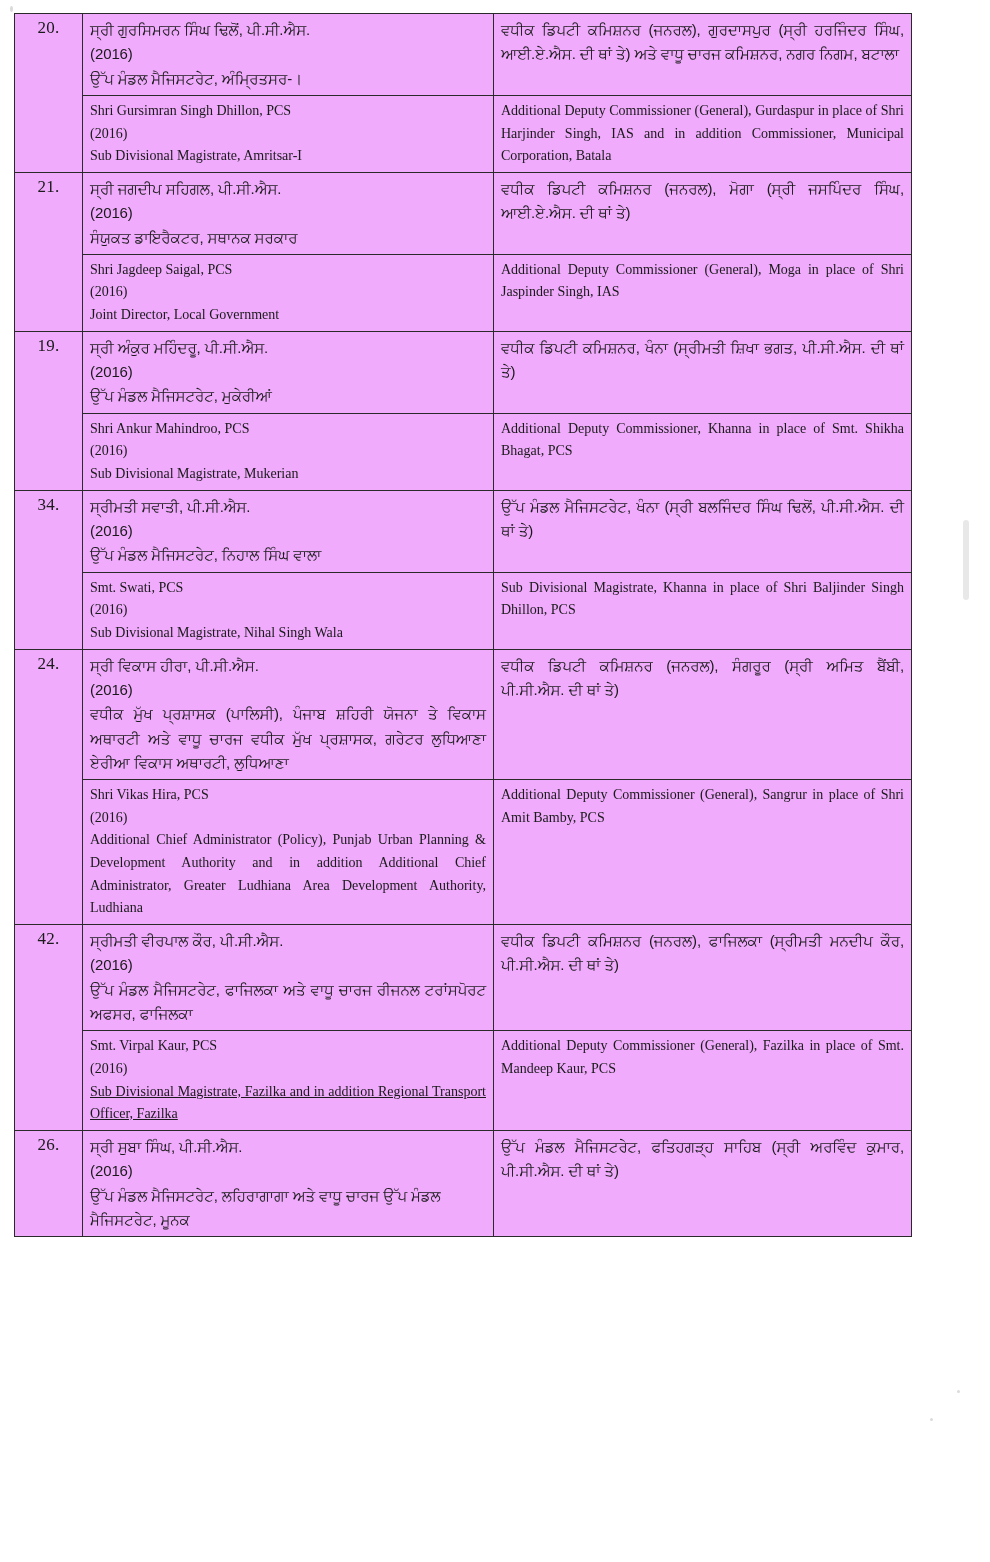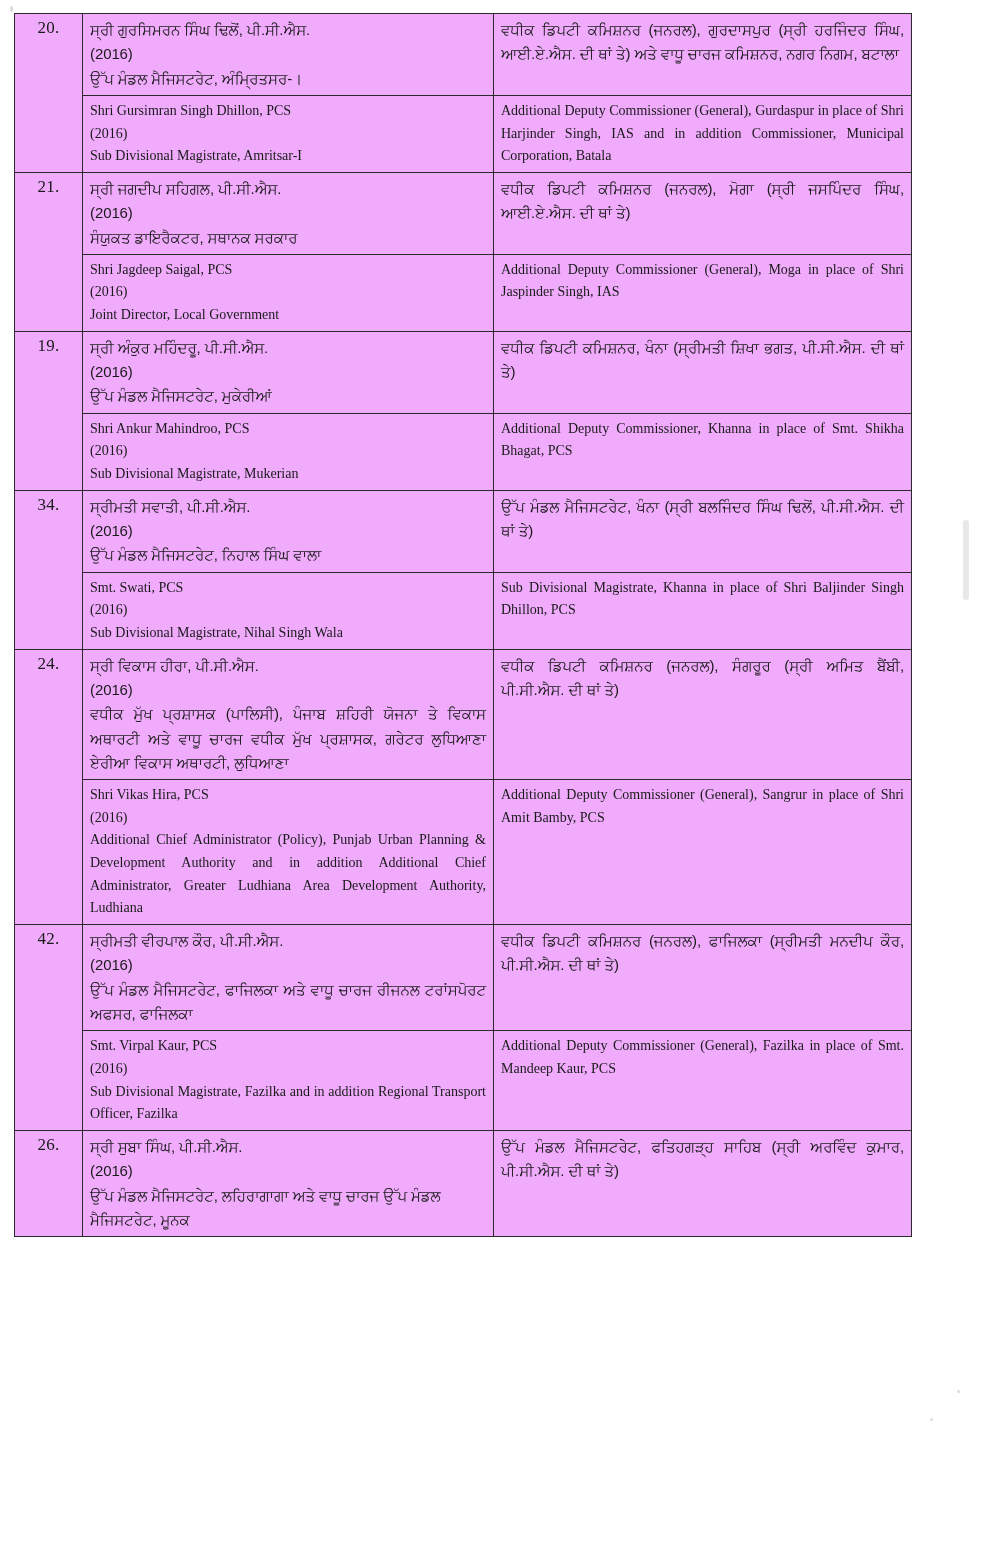--- a/index.html
+++ b/index.html
@@ -193,21 +193,21 @@
           <span class="line">ਸ੍ਰੀਮਤੀ ਵੀਰਪਾਲ ਕੌਰ, ਪੀ.ਸੀ.ਐਸ.</span>
           <span class="line">(2016)</span>
           <span class="line">ਉੱਪ ਮੰਡਲ ਮੈਜਿਸਟਰੇਟ, ਫਾਜਿਲਕਾ ਅਤੇ ਵਾਧੂ ਚਾਰਜ ਰੀਜਨਲ ਟਰਾਂਸਪੋਰਟ ਅਫਸਰ, ਫਾਜਿਲਕਾ</span>
         </td>
         <td class="pa justify">ਵਧੀਕ ਡਿਪਟੀ ਕਮਿਸ਼ਨਰ (ਜਨਰਲ), ਫਾਜਿਲਕਾ (ਸ੍ਰੀਮਤੀ ਮਨਦੀਪ ਕੌਰ, ਪੀ.ਸੀ.ਐਸ. ਦੀ ਥਾਂ ਤੇ)</td>
       </tr>
       <tr>
         <td class="en">
           <span class="line">Smt. Virpal Kaur, PCS</span>
           <span class="line">(2016)</span>
-          <span class="line justify" style="text-align:justify; text-align-last:left;">Sub Divisional Magistrate, Fazilka and in addition Regional Transport Officer, Fazilka</span>
+          <span class="line justify" style="text-align:justify; text-align-last:left;text-decoration:underline;">Sub Divisional Magistrate, Fazilka and in addition Regional Transport Officer, Fazilka</span>
         </td>
         <td class="en justify">Additional Deputy Commissioner (General), Fazilka in place of Smt. Mandeep Kaur, PCS</td>
       </tr>
 
       <tr>
         <td class="sno">26.</td>
         <td class="pa">
           <span class="line">ਸ੍ਰੀ ਸੁਬਾ ਸਿੰਘ, ਪੀ.ਸੀ.ਐਸ.</span>
           <span class="line">(2016)</span>
           <span class="line">ਉੱਪ ਮੰਡਲ ਮੈਜਿਸਟਰੇਟ, ਲਹਿਰਾਗਾਗਾ ਅਤੇ ਵਾਧੂ ਚਾਰਜ ਉੱਪ ਮੰਡਲ ਮੈਜਿਸਟਰੇਟ, ਮੂਨਕ</span>

